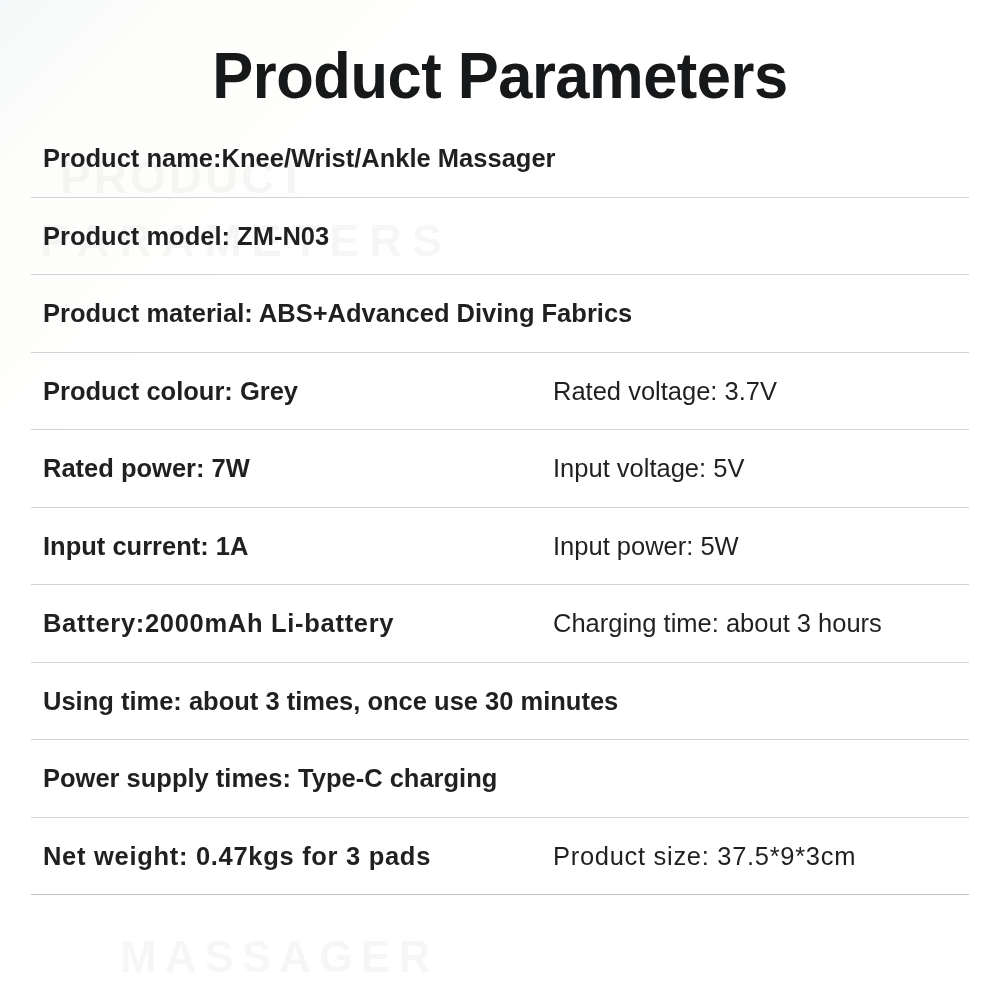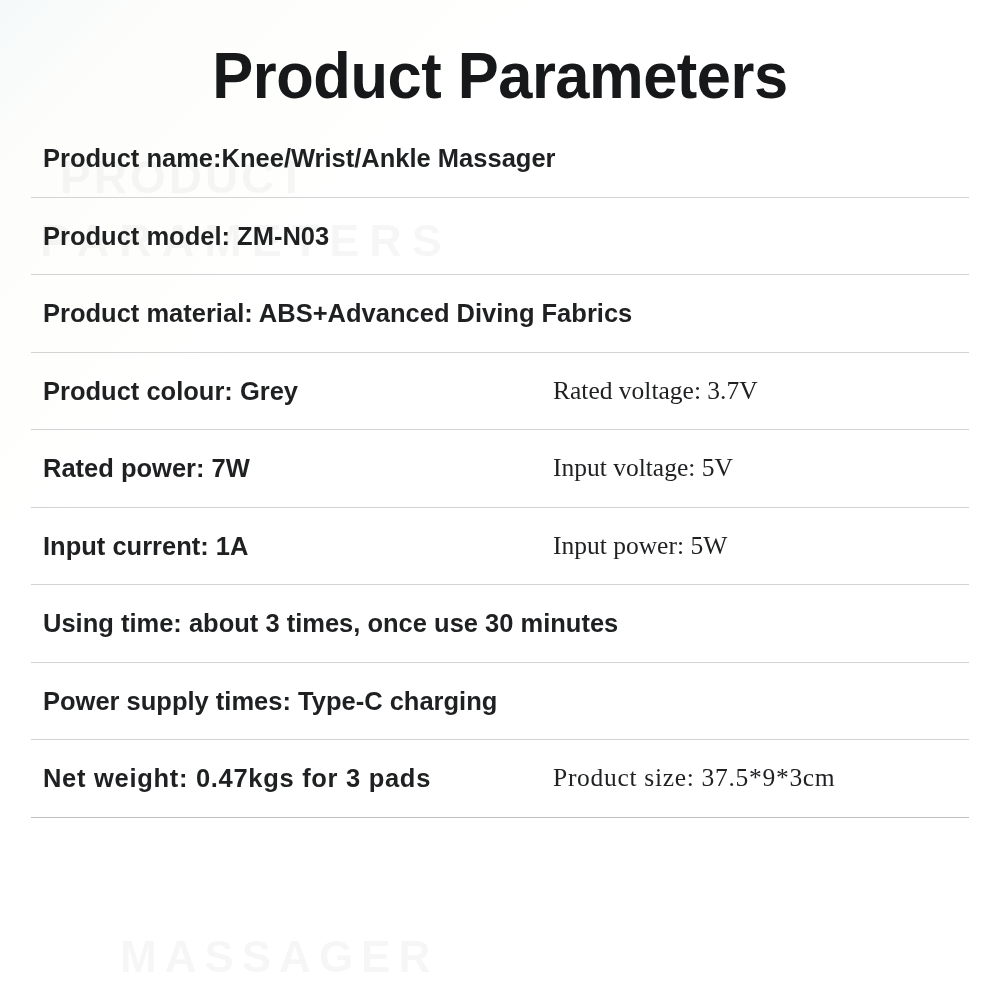--- a/index.html
+++ b/index.html
@@ -70,21 +70,20 @@
     font-weight: 400;
   }
   .cell-left {
     position: absolute;
     left: 12px;
     font-weight: bold;
   }
   .cell-right {
     position: absolute;
     left: 522px;
-    font-family: Liberation Serif, serif;
   }
 
   
   .track {
     letter-spacing: 0.7px;
   }
 
   
   .ghost {
     position: absolute;
@@ -133,20 +132,24 @@
     <div class="spec-row">
       <div class="cell cell-left">Rated power: 7W</div>
       <div class="cell cell-right">Input voltage: 5V</div>
     </div>
 
     <div class="spec-row">
       <div class="cell cell-left">Input current: 1A</div>
       <div class="cell cell-right">Input power: 5W</div>
     </div>
 
+    <div class="spec-row">
+      <div class="cell cell-left track">Battery:2000mAh Li-battery</div>
+      <div class="cell cell-right">Charging time: about 3 hours</div>
+    </div>
 
     <div class="spec-row">
       <div class="cell cell-left">Using time: about 3 times, once use 30 minutes</div>
     </div>
 
     <div class="spec-row">
       <div class="cell cell-left">Power supply times: Type-C charging</div>
     </div>
 
 

